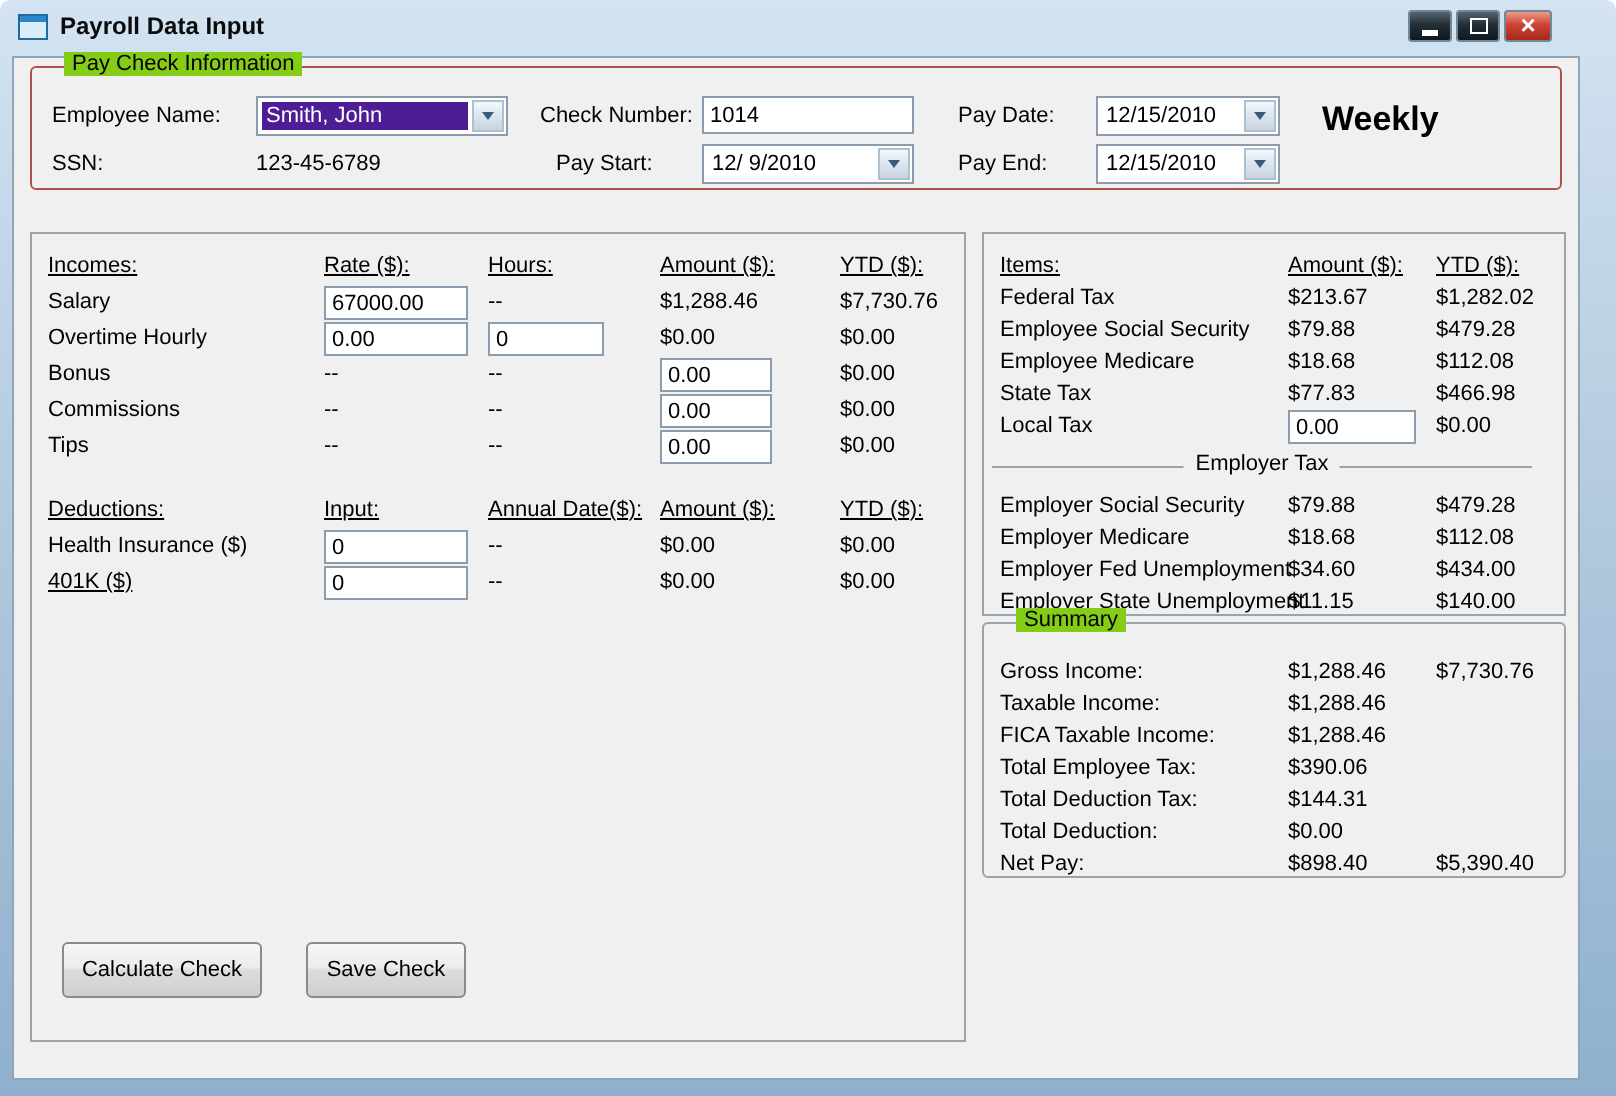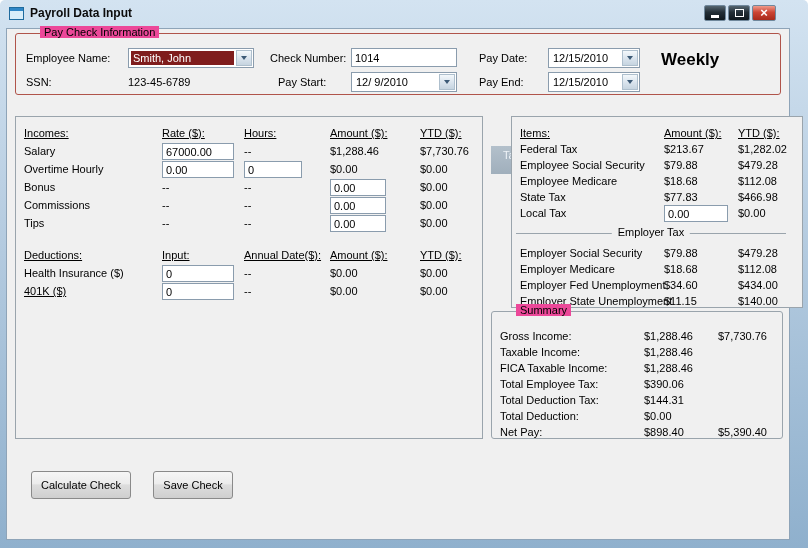--- a/index.html
+++ b/index.html
@@ -29,29 +29,29 @@
   
   .client { position:absolute; left:6px; top:28px; width:784px; height:512px;
     background:#f0f0f0; border:1px solid #8ea4b8; }
 
   .lbl { position:absolute; white-space:nowrap; }
   .freq { position:absolute; font-weight:bold; font-size:17px; white-space:nowrap; }
 
   .group { position:absolute; border-radius:3px; }
   .paycheck-group { left:8px; top:4px; width:766px; height:62px; border:1px solid #b0544a; }
   .summary-group { left:484px; top:282px; width:292px; height:128px; border:1px solid #9aa4ac; }
-  .legend { position:absolute; top:-8px; left:24px; background:#ec4899; padding:0 4px; white-space:nowrap; }
+  .legend { position:absolute; top:-8px; left:16px; background:#84cc16; padding:0 4px; white-space:nowrap; }
 
   .tb { position:absolute; height:19px; border:1px solid #8a9cad; background:#fff;
     font:11px "Liberation Sans", sans-serif; padding:1px 3px; }
 
   .combo { position:absolute; height:20px; background:#fff; border:1px solid #8a9cad; }
   .combo-val { position:absolute; left:2px; top:2px; right:19px; bottom:2px; padding:0 2px;
     line-height:14px; white-space:nowrap; overflow:hidden; }
-  .combo-val.selected { background:#7f1d1d; color:#fff; }
+  .combo-val.selected { background:#4c1d95; color:#fff; }
   .combo-btn { position:absolute; right:1px; top:1px; bottom:1px; width:16px;
     background:linear-gradient(180deg,#f4f8fb,#dbe5ee 50%,#c6d4e0); border:1px solid #aebfcd;
     display:flex; align-items:center; justify-content:center; }
   .arr { width:0; height:0; border-left:3px solid transparent; border-right:3px solid transparent;
     border-top:4px solid #3c5a76; }
 
   .section-bar { position:absolute; height:28px; line-height:18px; padding-left:12px;
     background:linear-gradient(180deg,#b3c0cb,#a0afbc); color:#edf2f7; white-space:nowrap;margin-top:48px; }
 
   .panel { position:absolute; background:#f0f0f0; border:1px solid #9aa4ac; }
@@ -140,21 +140,21 @@
       <span class="freq" style="left:645px; top:16px;">Weekly</span>
     </div>
 
     <div class="section-bar" style="left:8px; top:69px; width:468px;">
       <span>Incomes and Deductions</span>
     </div>
     <div class="section-bar" style="left:484px; top:69px; width:292px;">
       <span>Taxes</span>
     </div>
 
-    <div class="panel" style="left:8px; top:87px; width:468px; height:323px;">
+    <div class="panel" style="left:8px; top:87px; width:468px; height:405px;">
 
       <div class="row" style="top:8px;">
         <span class="cell cn hdr">Incomes:</span>
         <span class="cell cr hdr">Rate ($):</span>
         <span class="cell ch hdr">Hours:</span>
         <span class="cell ca hdr">Amount ($):</span>
         <span class="cell cy hdr">YTD ($):</span>
       </div>
 
       <div class="row" style="top:26px;">
@@ -215,21 +215,21 @@
 
       <div class="row" style="top:166px;">
         <span class="cell cn link">401K ($)</span>
         <input class="tb" style="left: 146px; width: 72px;" value="0">
         <span class="cell ch">--</span>
         <span class="cell ca">$0.00</span>
         <span class="cell cy">$0.00</span>
       </div>
     </div>
 
-    <div class="panel" style="left:484px; top:87px; width:292px; height:192px;margin-left:20px;">
+    <div class="panel" style="left:484px; top:87px; width:292px; height:192px;">
 
       <div class="row" style="top:8px;">
         <span class="cell ti hdr">Items:</span>
         <span class="cell ta hdr">Amount ($):</span>
         <span class="cell ty hdr">YTD ($):</span>
       </div>
 
       <div class="row" style="top:24px;">
         <span class="cell ti">Federal Tax</span>
         <span class="cell ta">$213.67</span>

